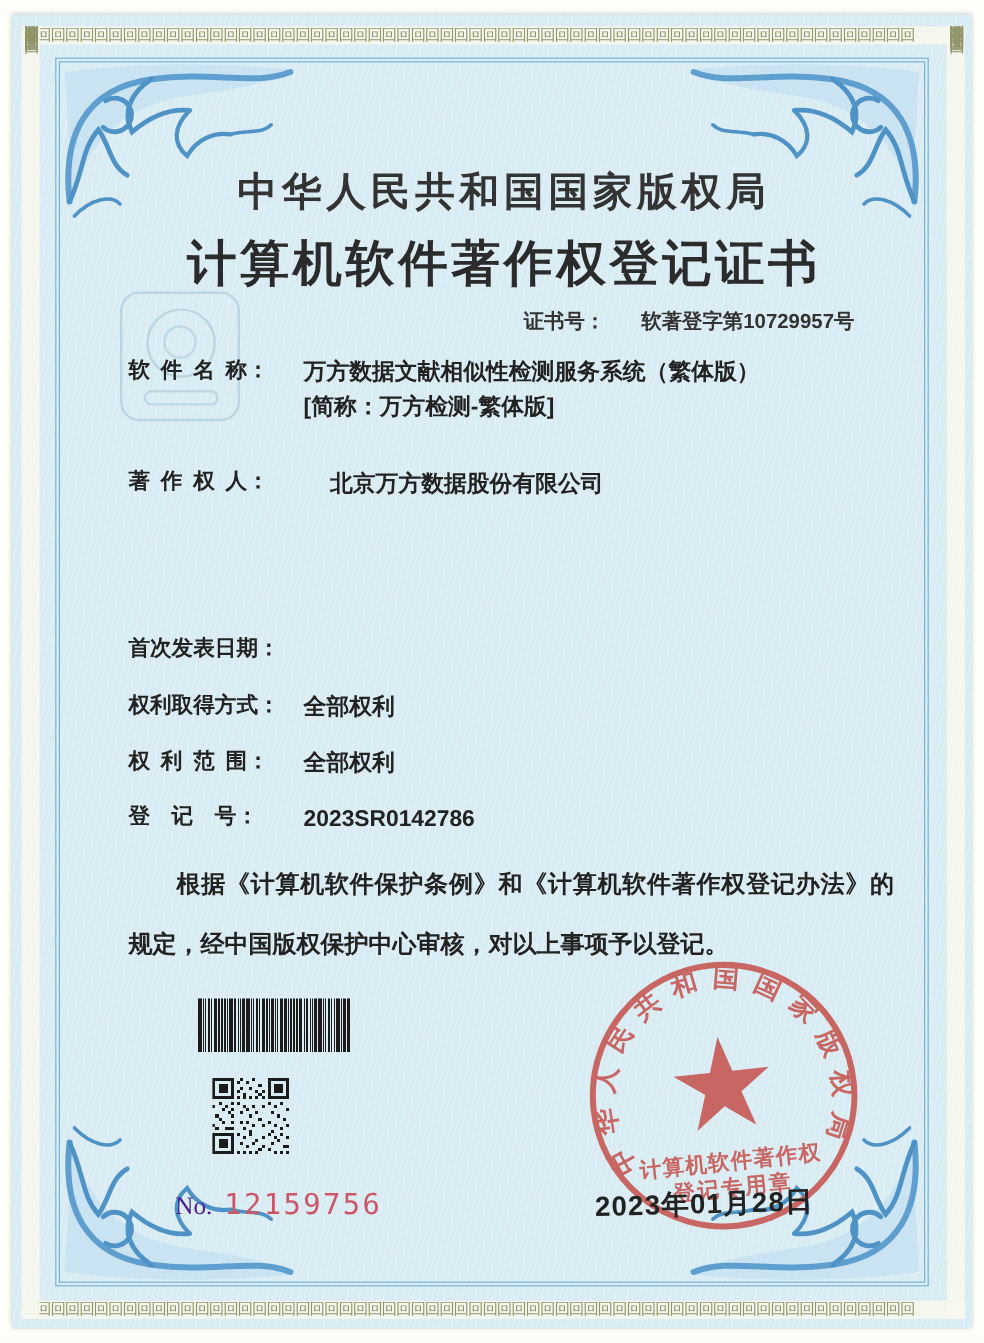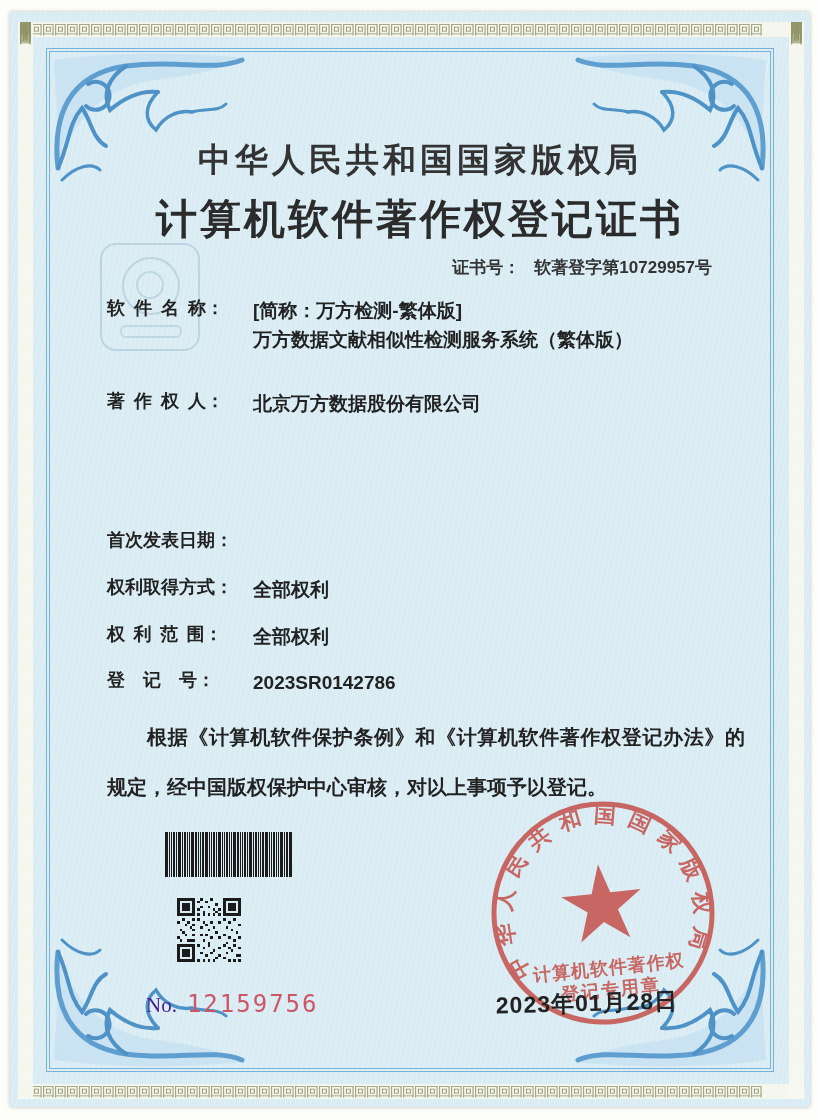--- a/index.html
+++ b/index.html
@@ -72,21 +72,21 @@
   }
   .cert-title {
     position:absolute; left:0; top:180px; width:820px; text-align:center;
     font-family:"Liberation Serif","DejaVu Serif",serif;
     font-size:41px; font-weight:700; letter-spacing:3px; color:#2b2b2b;
   }
   .certno {
     position:absolute; right:98px; top:244px;
     font-size:17px; font-weight:700; color:#333;
   }
-  .certno .lbl { margin-right:14px; }
+  .certno .lbl { margin-right:30px; }
   .frow { position:absolute; left:97px; display:flex; font-weight:700; font-size:18px; color:#222; }
   .frow .flabel { width:146px; flex:0 0 146px; word-spacing:4px; }
   .frow .fvalue { font-size:19px; line-height:29px; }
   .statement {
     position:absolute; left:97px; top:700px; width:638px;
     font-size:20px; font-weight:700; line-height:50px; color:#222;
     text-indent:2em; text-align:justify;
   }
   .barcode { position:absolute; left:155px; top:820px; width:127px; height:45px; }
   .qrcode  { position:absolute; left:167px; top:886px; width:64px;  height:64px; }
@@ -180,41 +180,41 @@
     <div class="authority">中华人民共和国国家版权局</div>
     <div class="cert-title">计算机软件著作权登记证书</div>
 
     <div class="certno">
       <span class="lbl">证书号：</span><span>软著登字第10729957号</span>
     </div>
 
     <div class="frow" style="top:284px;">
       <span class="flabel">软 件 名 称：</span>
       <span class="fvalue">
+        <span style="display:block">万方数据文献相似性检测服务系统（繁体版）</span>
         <span style="display:block">[简称：万方检测-繁体版]</span>
-        <span style="display:block">万方数据文献相似性检测服务系统（繁体版）</span>
       </span>
     </div>
 
-    <div class="frow" style="top:377px;">
+    <div class="frow" style="top:377px;gap:22px;">
       <span class="flabel">著 作 权 人：</span>
       <span class="fvalue">北京万方数据股份有限公司</span>
     </div>
 
 
     <div class="frow" style="top:516px;">
       <span class="flabel">首次发表日期：</span>
     </div>
 
     <div class="frow" style="top:563px;">
       <span class="flabel">权利取得方式：</span>
       <span class="fvalue">全部权利</span>
     </div>
 
-    <div class="frow" style="top:610px;font-family:Liberation Serif, serif;">
+    <div class="frow" style="top:610px;">
       <span class="flabel">权 利 范 围：</span>
       <span class="fvalue">全部权利</span>
     </div>
 
     <div class="frow" style="top:656px;">
       <span class="flabel">登　记　号：</span>
       <span class="fvalue">2023SR0142786</span>
     </div>
 
     <div class="statement">根据《计算机软件保护条例》和《计算机软件著作权登记办法》的规定，经中国版权保护中心审核，对以上事项予以登记。</div>

